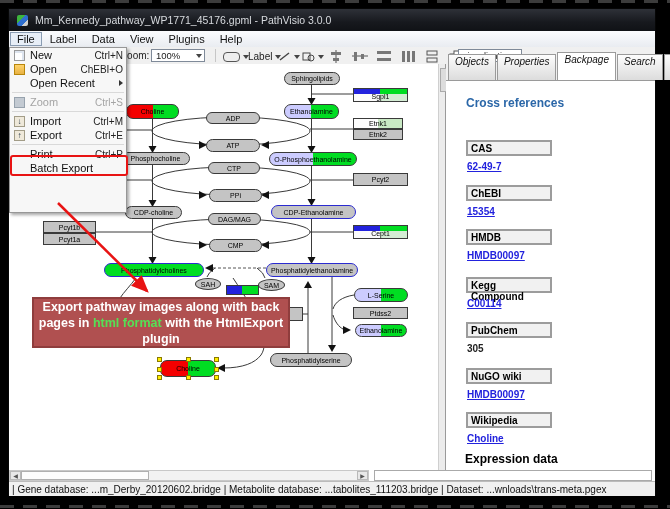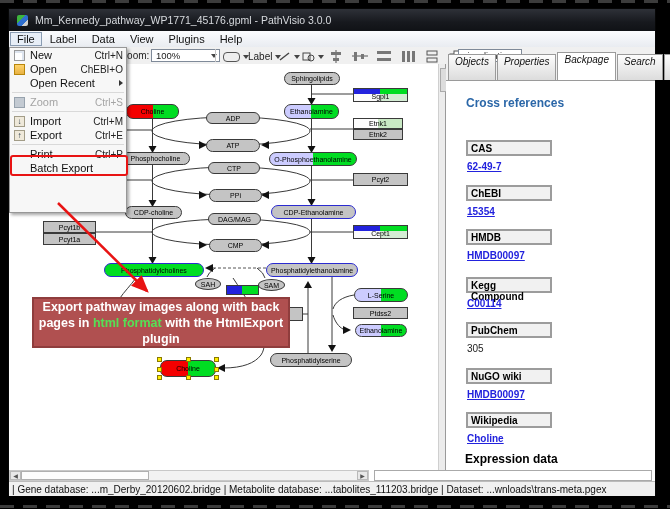--- a/index.html
+++ b/index.html
@@ -128,21 +128,21 @@
     <div class="menu-item open">File</div>
     <div class="menu-item">Label</div>
     <div class="menu-item">Data</div>
     <div class="menu-item">View</div>
     <div class="menu-item">Plugins</div>
     <div class="menu-item">Help</div>
   </div>
 
   <div id="toolbar">
     <div class="tb" style="left:112px">Zoom:</div>
-    <div class="tb combo" style="left:142px;width:69px">
+    <div class="tb combo" style="left:142px;width:54px">
       <span>100%</span>
       <span class="caret"></span>
     </div>
     <div class="tb-sep" style="left:206px"></div>
     <div class="tb tbtn" style="left:211px">
       <span class="pill-ico"></span>
       <span class="caret"></span>
     </div>
     <div class="tb tbtn" style="left:236px">
       <span>Label</span>
@@ -378,21 +378,21 @@
       <div id="bp-sections">
             <div class="bp-header" style="top: 59px;">CAS</div>
             <div class="bp-value" style="top: 80px;">62-49-7</div>
             <div class="bp-header" style="top: 104px;">ChEBI</div>
             <div class="bp-value" style="top: 125px;">15354</div>
             <div class="bp-header" style="top: 148px;">HMDB</div>
             <div class="bp-value" style="top: 169px;">HMDB00097</div>
             <div class="bp-header" style="top: 196px;">Kegg Compound</div>
             <div class="bp-value" style="top: 217px;">C00114</div>
             <div class="bp-header" style="top: 241px;">PubChem</div>
-            <div class="bp-value plain" style="top: 262px;">305</div>
+            <div class="bp-value plain" style="top: 262px; font-weight: bold;">305</div>
             <div class="bp-header" style="top: 287px;">NuGO wiki</div>
             <div class="bp-value" style="top: 308px;">HMDB00097</div>
             <div class="bp-header" style="top: 331px;">Wikipedia</div>
             <div class="bp-value" style="top: 352px;">Choline</div>
           </div>
       <div id="bp-footer">Expression data</div>
     </div>
   </div>
 
   <div id="hscroll">

